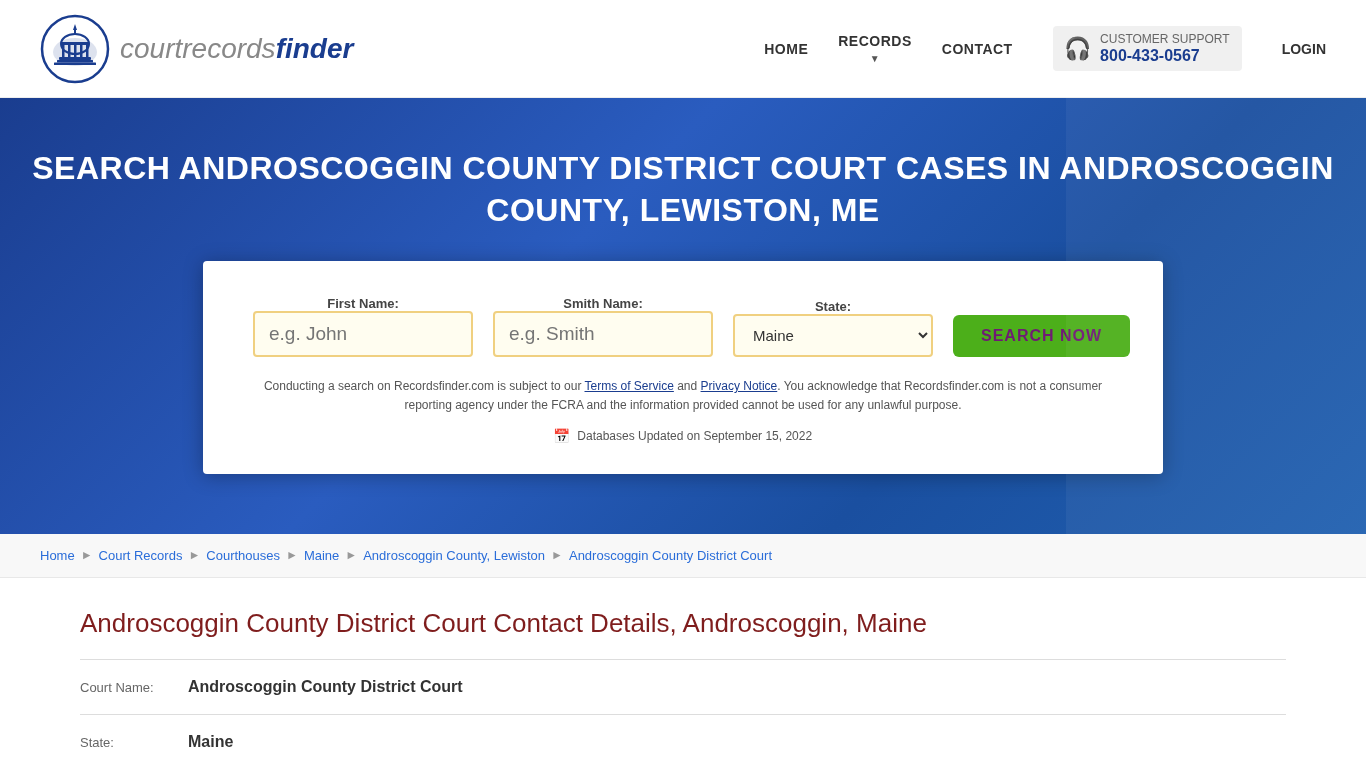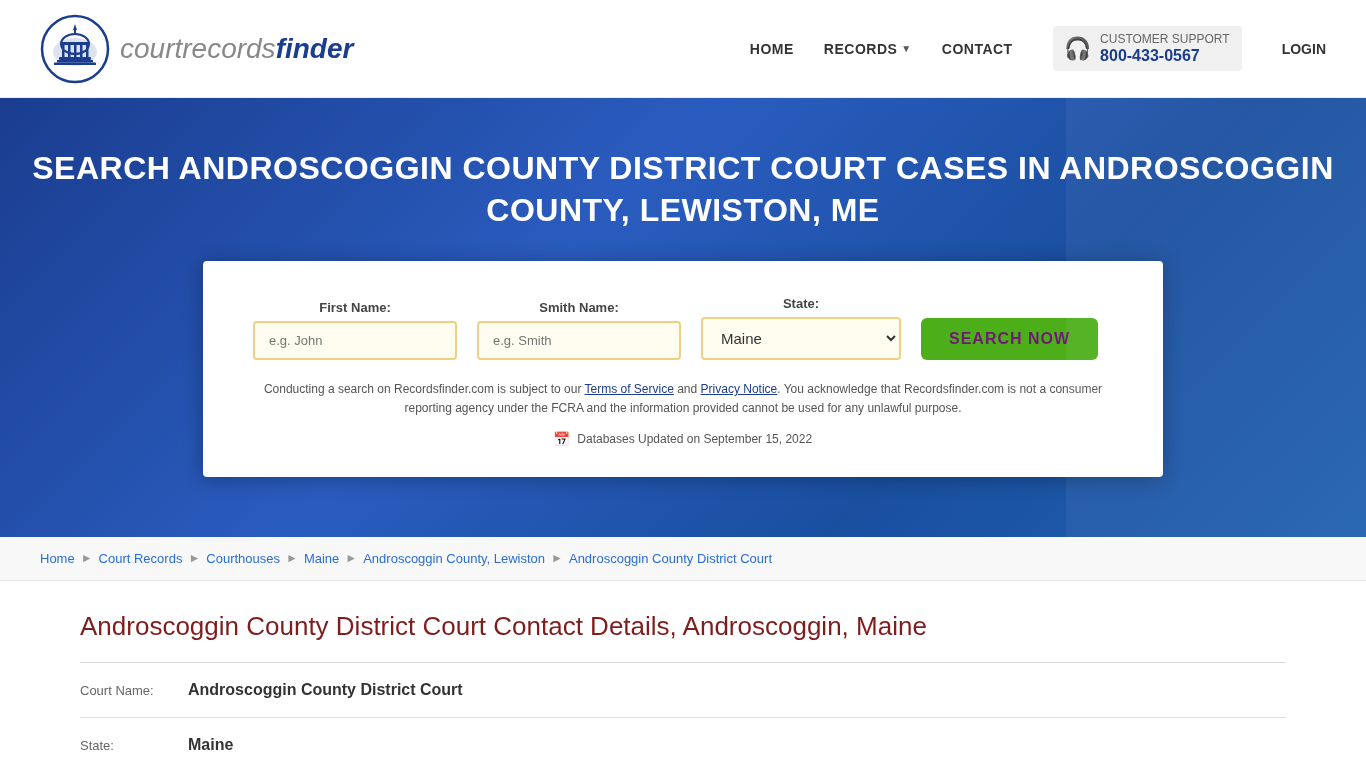--- a/index.html
+++ b/index.html
@@ -34,20 +34,21 @@
       font-weight: 700;
       color: #333;
       text-decoration: none;
       cursor: pointer;
       letter-spacing: 0.5px;
     }
     .nav-records {
       display: flex;
       align-items: center;
       gap: 4px;
+      flex-direction: column;
     }
     .chevron {
       font-size: 10px;
       color: #555;
     }
     .support-box {
       display: flex;
       align-items: center;
       gap: 8px;
       background: #f0f0f0;
@@ -116,33 +117,32 @@
     }
     .search-fields {
       display: flex;
       gap: 20px;
       align-items: flex-end;
       margin-bottom: 20px;
     }
     .field-group {
       display: flex;
       flex-direction: column;
-      gap: 6px;
     }
     .field-group label {
       font-size: 13px;
       font-weight: 600;
       color: #444;
     }
     .field-group input {
       border: 2px solid #f0d080;
       border-radius: 4px;
       padding: 10px 14px;
-      font-size: 13px;
-      width: 204px;
+      font-size: 19px;
+      width: 220px;
       background: #fffdf0;
       color: #999;
       outline: none;
     }
     .field-group select {
       border: 2px solid #f0d080;
       border-radius: 4px;
       padding: 10px 14px;
       font-size: 15px;
       width: 200px;

